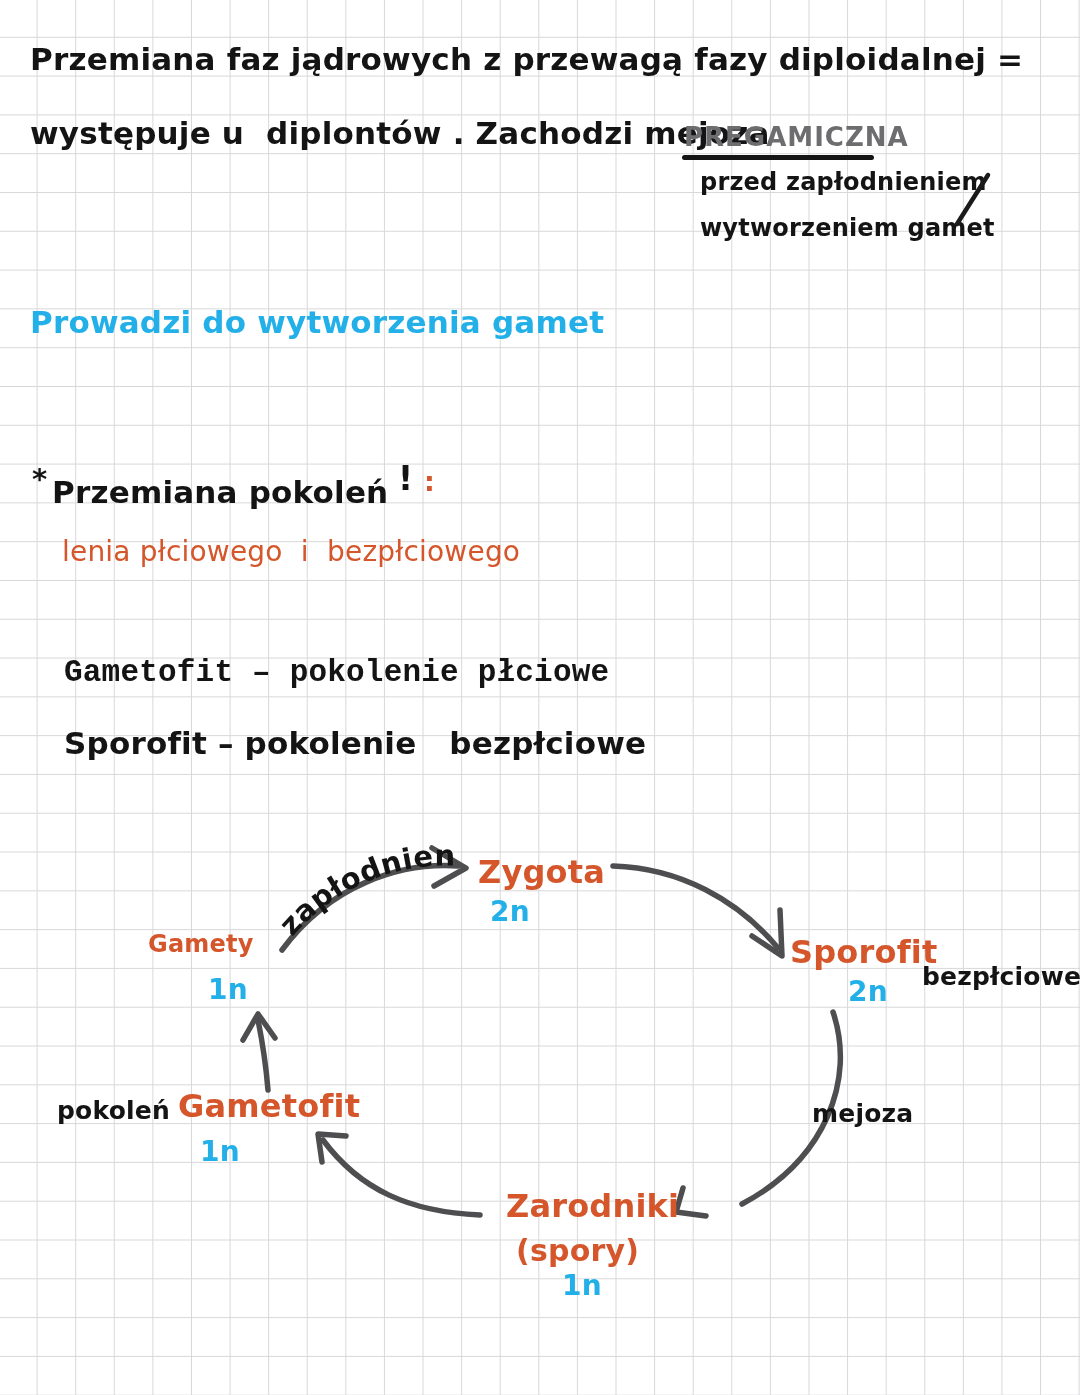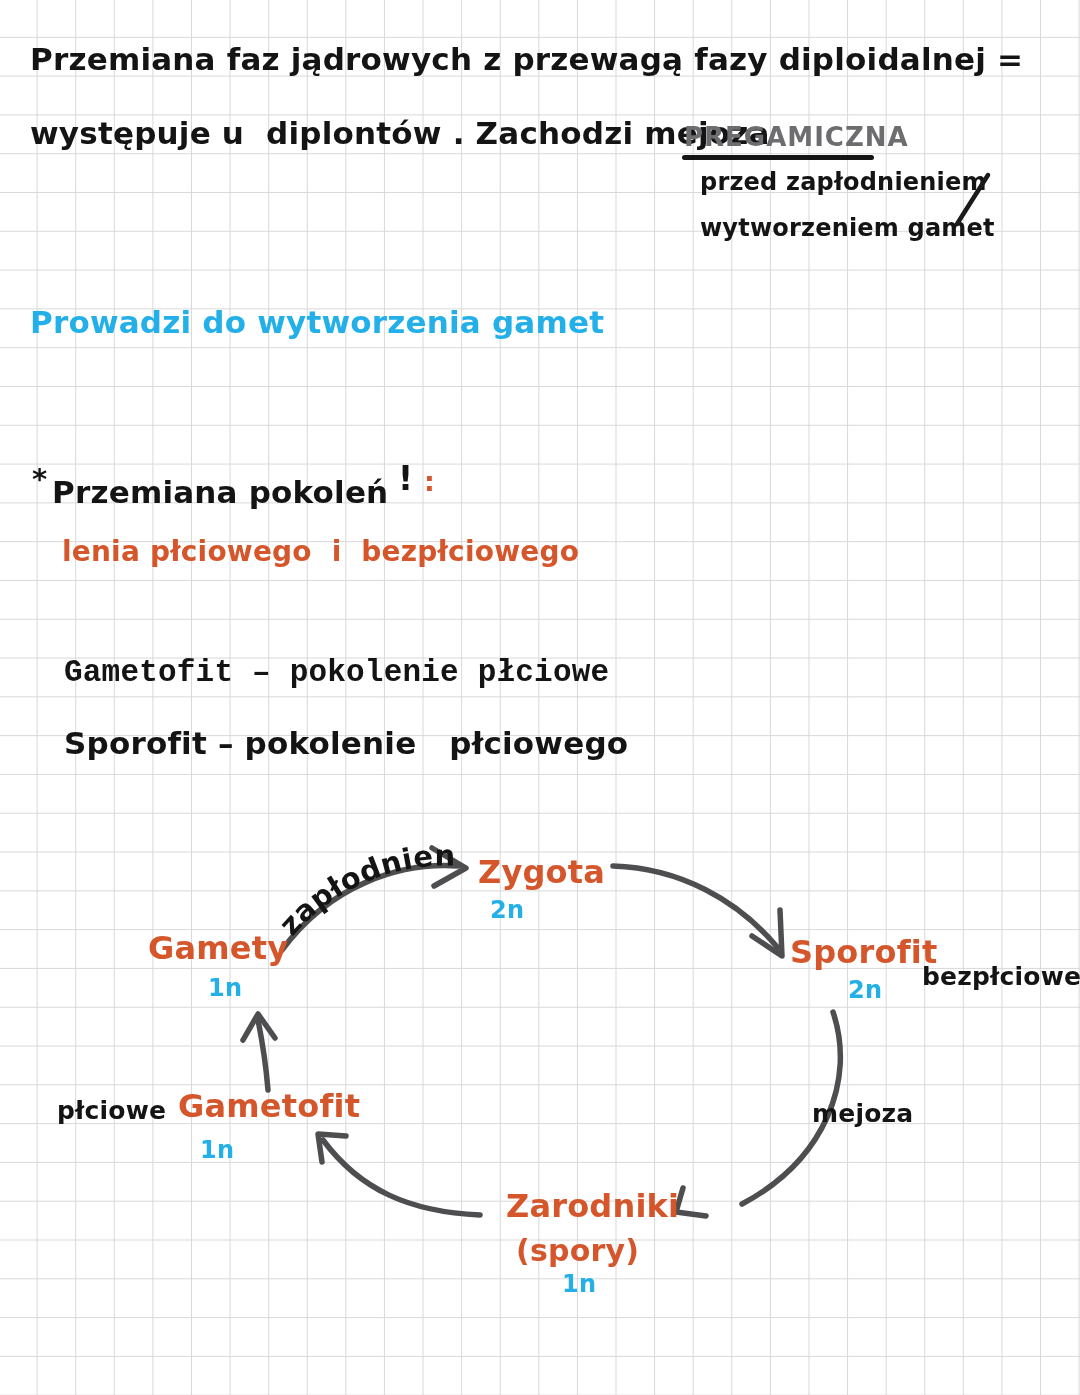--- a/index.html
+++ b/index.html
@@ -32,21 +32,21 @@
   .ink-black { color: #141414; }
   .ink-orange { color: #d4562a; }
   .ink-blue { color: #23b0e8; }
   .ink-gray { color: #6d6d70; }
 
   
   .t-main  { font-size: 31px; }
   .t-small { font-size: 26px; }
   .t-tiny  { font-size: 24px; }
   .t-diag  { font-size: 30px; }
-  .t-diag-n{ font-size: 24px; }
+  .t-diag-n{ font-size: 28px; }
   .t-lbl   { font-size: 25px; }
 
   .underline-bar {
     position: absolute;
     height: 5px;
     background: #151515;
     border-radius: 3px;
   }
 
   svg.arrows {
@@ -91,24 +91,24 @@
   <svg class="arrows" style="z-index:2;">
     <path class="arrowpath" style="stroke:#1a1a1a; stroke-width:4.5;" d="M 988 175 L 957 224"></path>
   </svg>
 
   <div class="hw t-main ink-blue" style="left:30px; top:307px;">Prowadzi do wytworzenia gamet</div>
 
   <div class="hw t-main ink-black" style="left:32px; top:465px; font-size:29px;">*</div>
   <div class="hw t-main ink-black" style="left:52px; top:465px;margin-top:12px;">Przemiana pokoleń</div>
   <div class="hw t-main ink-black" style="left:398px; top:462px; font-size:33px;">!</div>
   <div class="hw t-main ink-orange" style="left:424px; top:468px; font-size:27px;">:</div>
-  <div class="hw ink-orange" style="left:62px; top:538px; font-size:28px; font-weight:700;">lenia płciowego  i  bezpłciowego</div>
+  <div class="hw ink-orange" style="left:62px; top:538px; font-size:28px; font-weight:400;">lenia płciowego  i  bezpłciowego</div>
 
   <div class="hw t-main ink-black" style="left:64px; top:657px;font-family:Liberation Mono, monospace;">Gametofit – pokolenie płciowe</div>
-  <div class="hw t-main ink-black" style="left:64px; top:728px;">Sporofit – pokolenie   płciowego</div>
+  <div class="hw t-main ink-black" style="left:64px; top:728px;">Sporofit – pokolenie   bezpłciowe</div>
 
   <svg class="arrows">
     <defs>
       <path id="zaplPath" d="M 282 950 C 330 885 400 862 458 866"></path>
     </defs>
 
     <g>
       <path class="arrowpath" d="M 282 950 C 330 885 400 862 458 866"></path>
       <path class="arrowpath" d="M 432 848 L 466 868 L 434 886"></path>
     </g>
@@ -131,33 +131,33 @@
       <path class="arrowpath" d="M 480 1215 C 410 1212 360 1190 323 1140"></path>
       <path class="arrowpath" d="M 346 1136 L 318 1134 L 322 1162"></path>
     </g>
 
     <g>
       <path class="arrowpath" d="M 268 1090 C 266 1065 262 1040 258 1020"></path>
       <path class="arrowpath" d="M 243 1040 L 258 1014 L 275 1038"></path>
     </g>
   </svg>
 
-  <div class="hw t-diag ink-orange" style="left:148px; top:932px; font-size:32px;">Gamety</div>
+  <div class="hw t-diag ink-orange" style="left:148px; top:932px; font-size:24px;">Gamety</div>
   <div class="hw t-diag-n ink-blue" style="left:208px; top:976px;">1n</div>
 
   <div class="hw t-diag ink-orange" style="left:478px; top:856px; font-size:32px;">Zygota</div>
   <div class="hw t-diag-n ink-blue" style="left:490px; top:898px;">2n</div>
 
   <div class="hw t-diag ink-orange" style="left:790px; top:936px; font-size:32px;">Sporofit</div>
   <div class="hw t-diag-n ink-blue" style="left:848px; top:978px;">2n</div>
   <div class="hw t-lbl ink-black" style="left:922px; top:964px;">bezpłciowe</div>
 
   <div class="hw t-diag ink-orange" style="left:506px; top:1190px; font-size:32px;">Zarodniki</div>
   <div class="hw t-diag ink-orange" style="left:516px; top:1236px; font-size:30px;">(spory)</div>
   <div class="hw t-diag-n ink-blue" style="left:562px; top:1272px;">1n</div>
 
-  <div class="hw t-lbl ink-black" style="left:57px; top:1098px;">płciowe</div>
+  <div class="hw t-lbl ink-black" style="left:57px; top:1098px;">pokoleń</div>
   <div class="hw t-diag ink-orange" style="left:178px; top:1090px; font-size:32px;">Gametofit</div>
   <div class="hw t-diag-n ink-blue" style="left:200px; top:1138px;">1n</div>
 
   <div class="hw t-lbl ink-black" style="left:812px; top:1101px;">mejoza</div>
 
 </div>
 
 </body></html>

